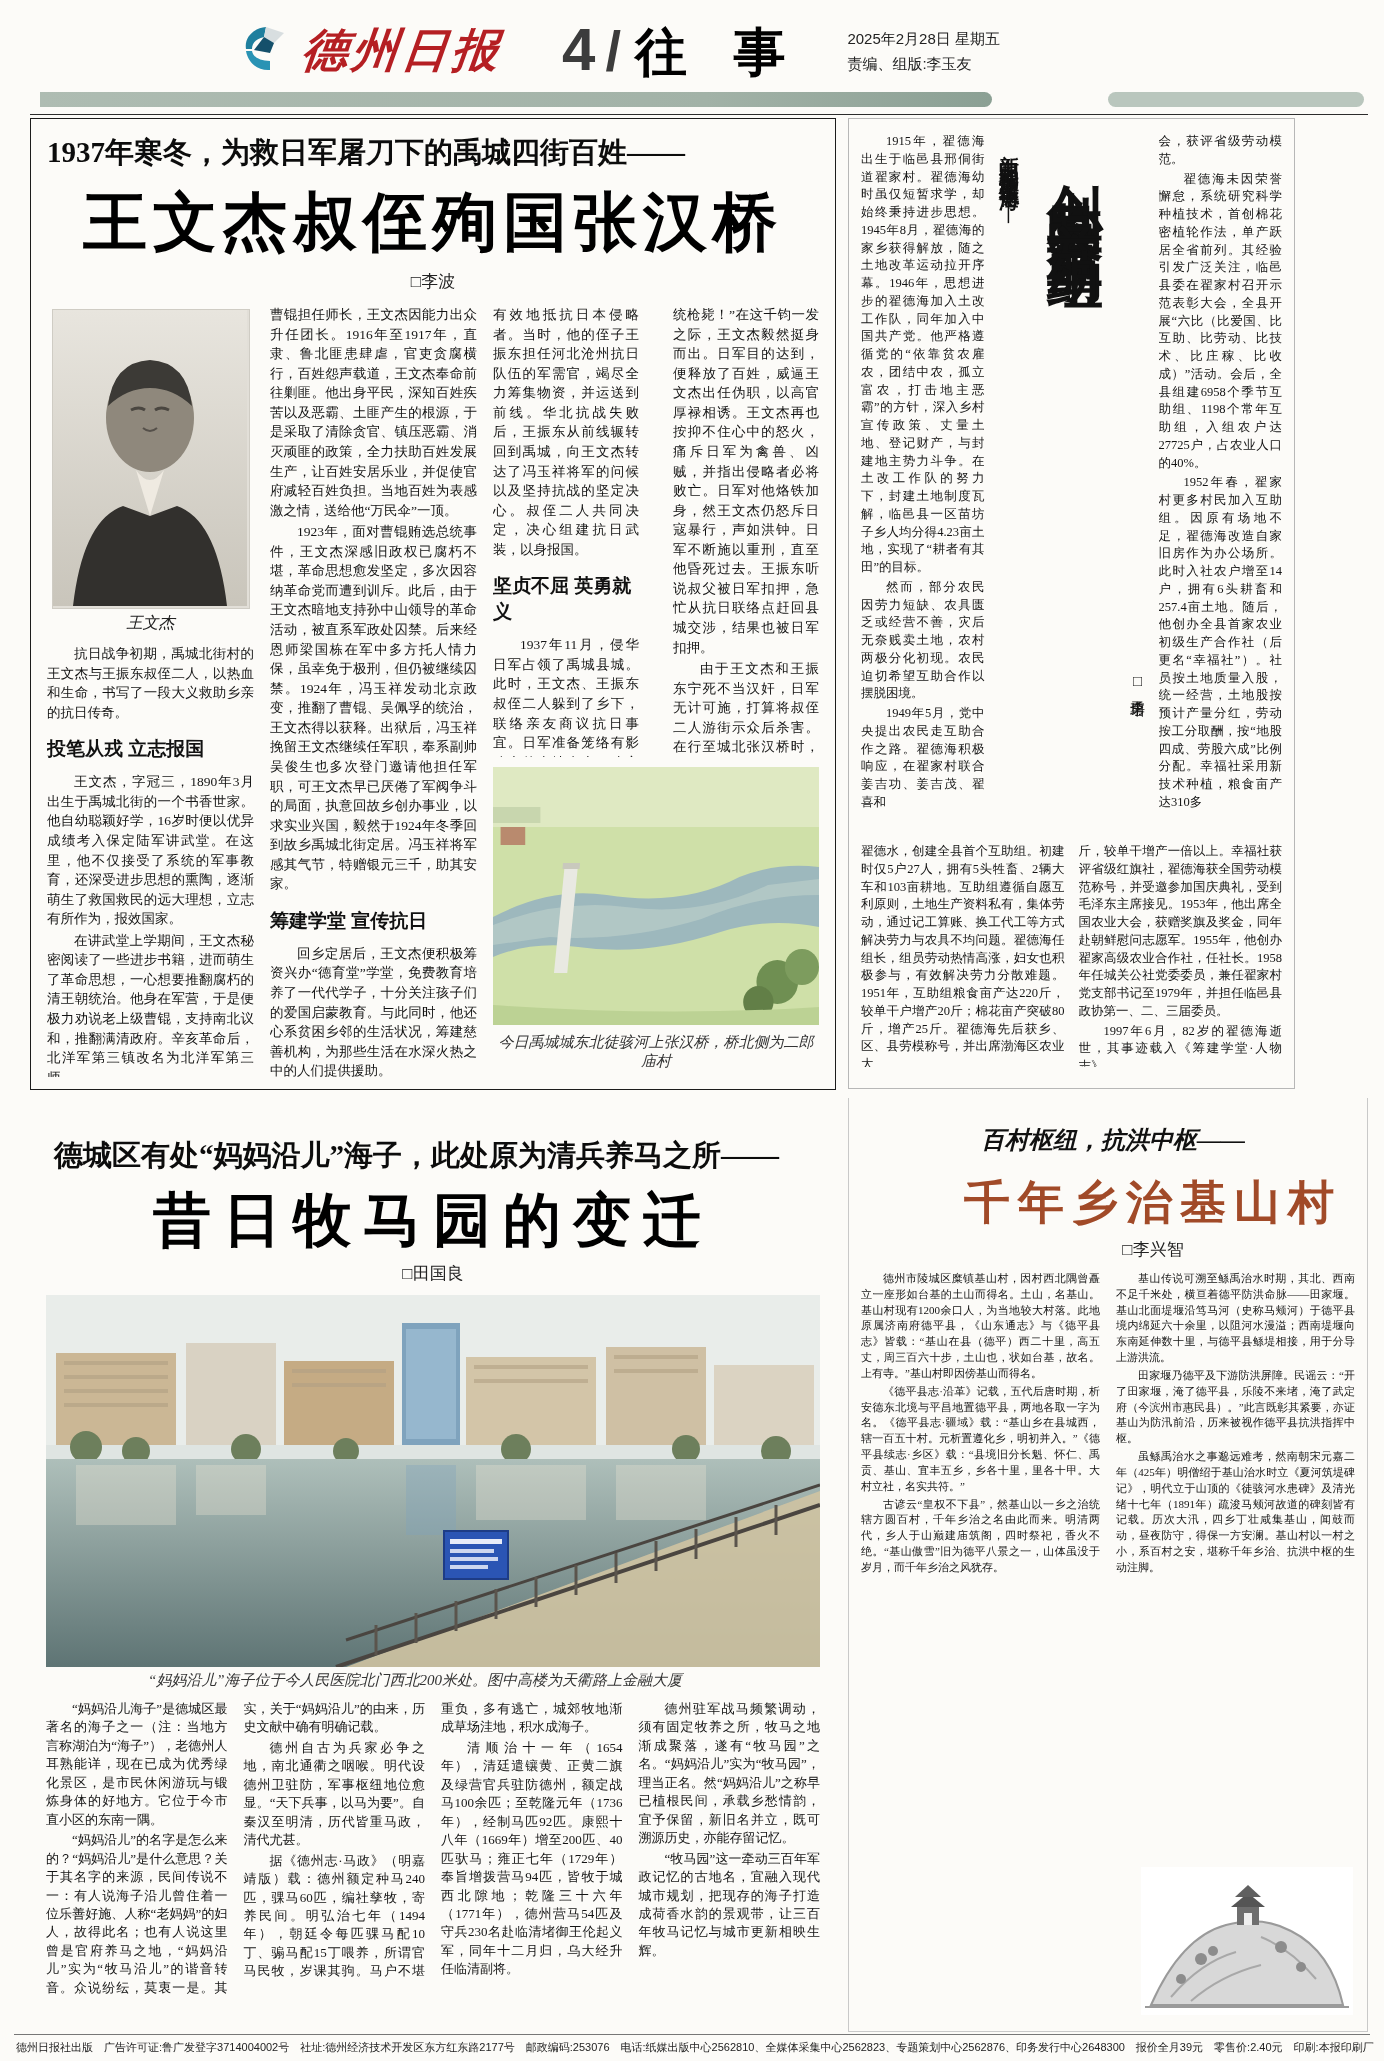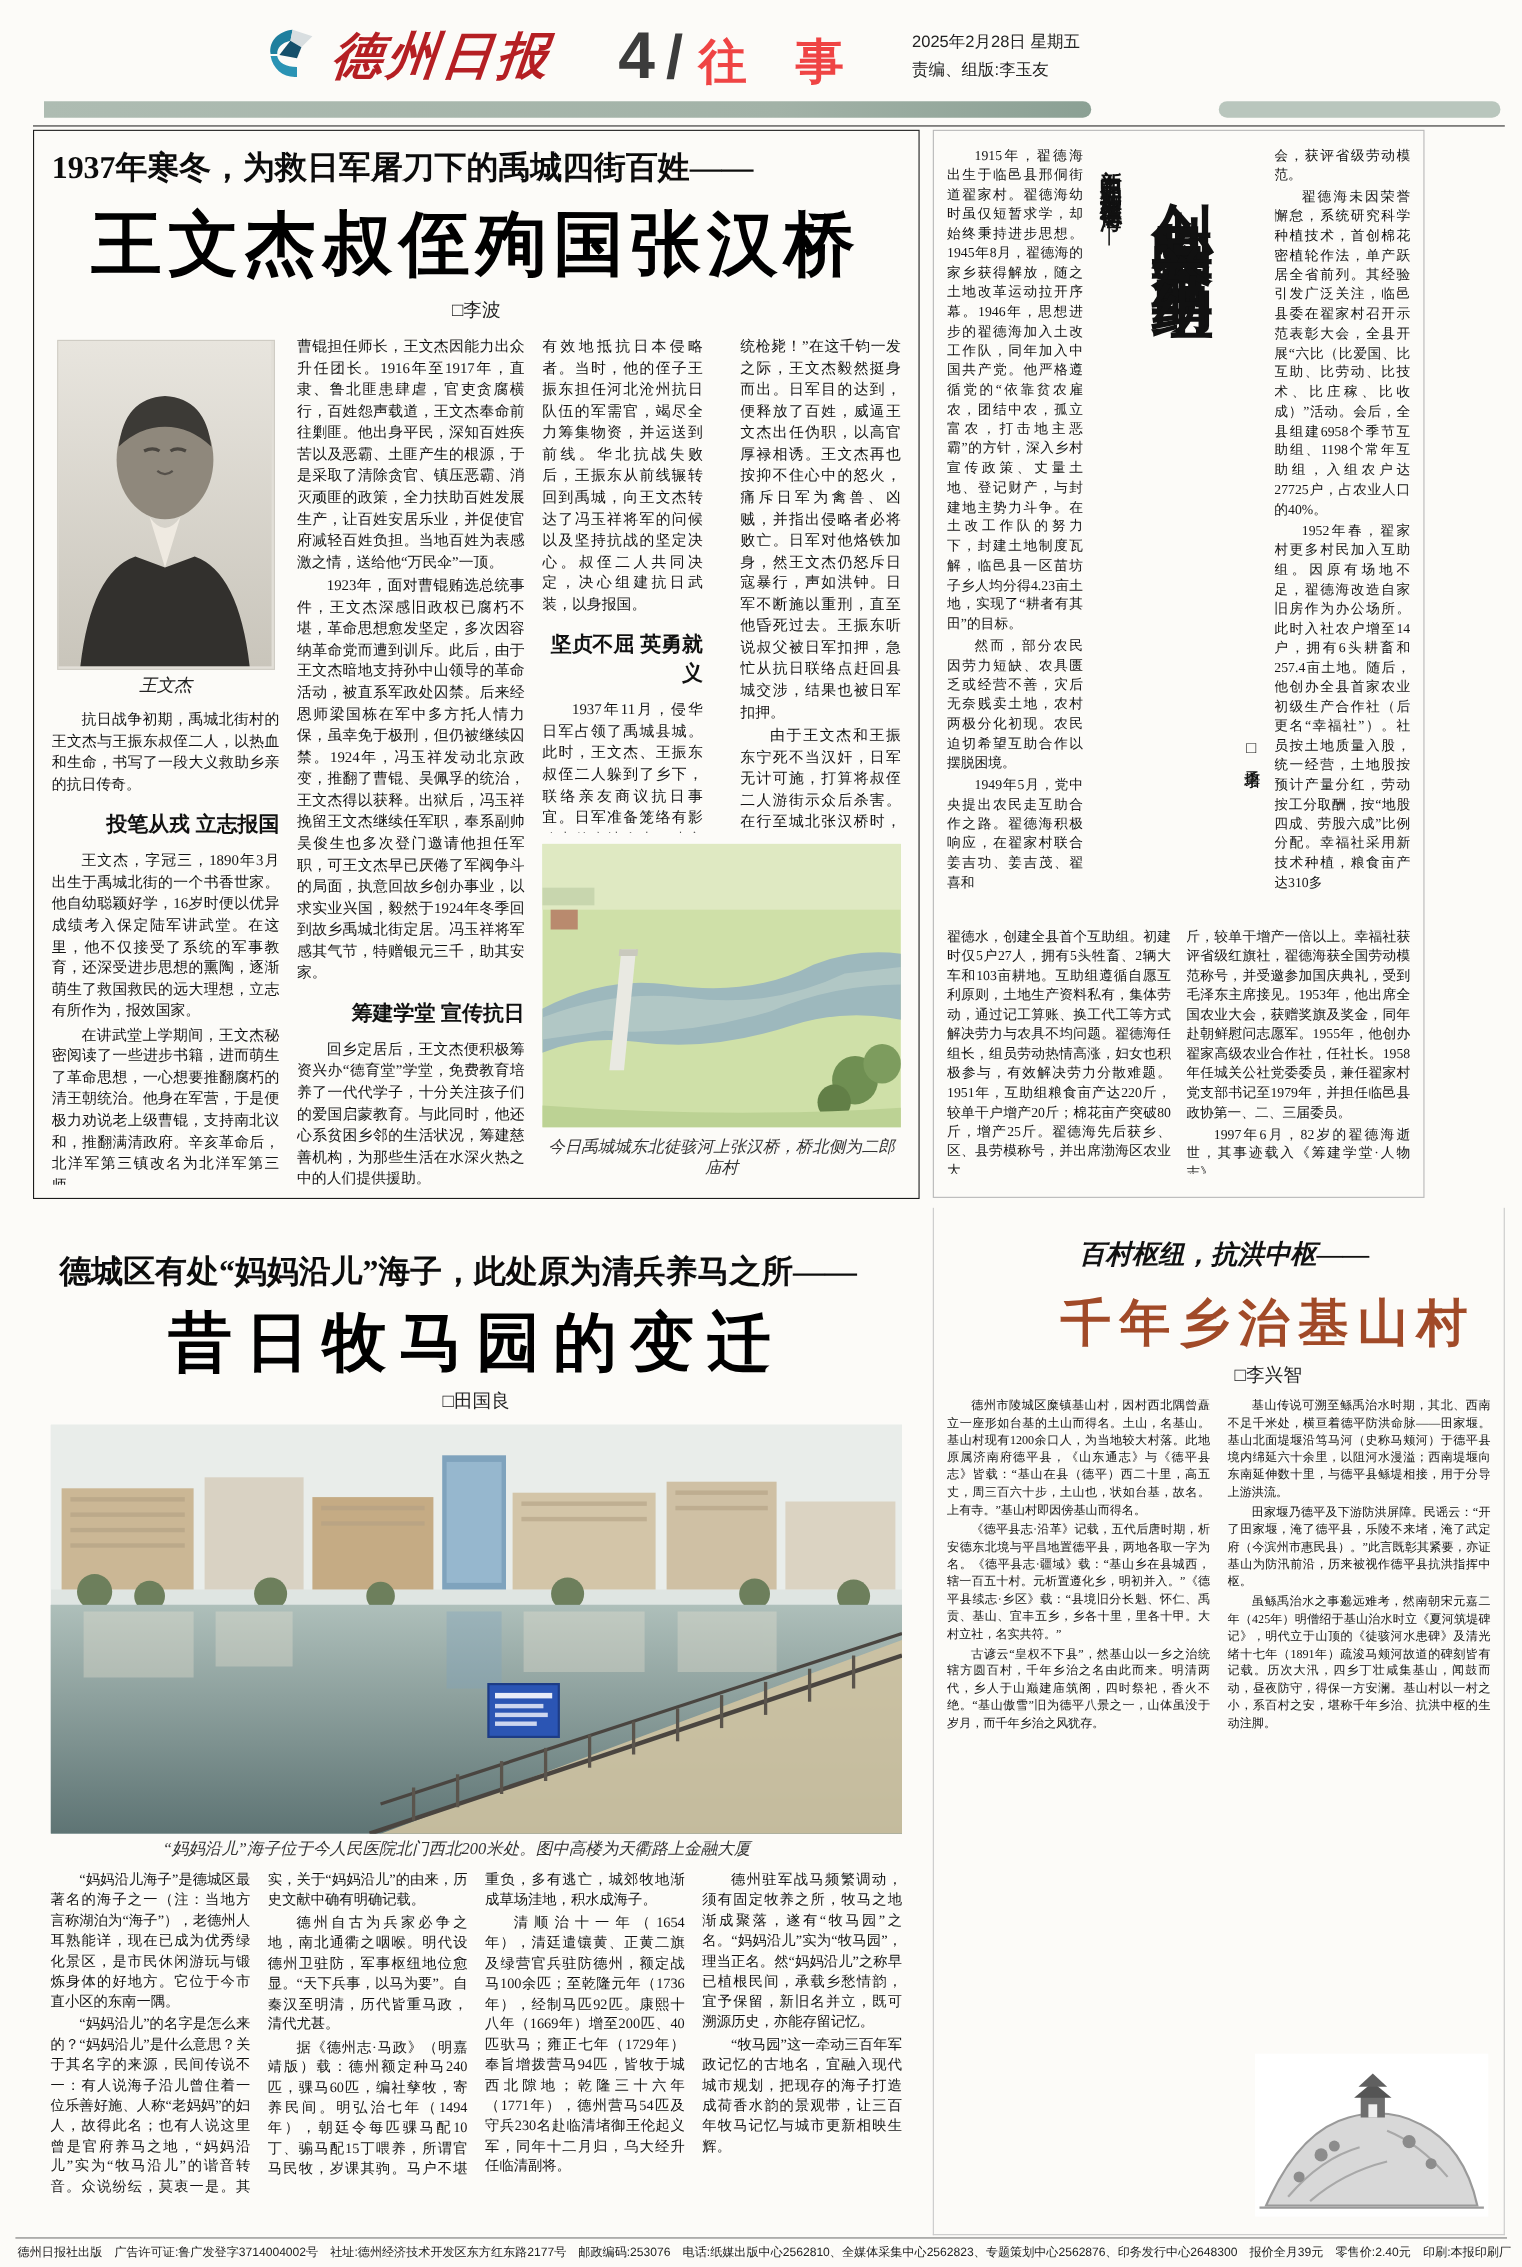--- a/index.html
+++ b/index.html
@@ -10,32 +10,32 @@
     overflow:hidden;
   }
   .abs{position:absolute;}
   
   .masthead{left:240px;top:12px;width:1120px;height:78px;display:flex;align-items:center;}
   .logo-wrap{display:flex;align-items:center;gap:10px;}
   .logo-name{font-size:46px;font-weight:bold;font-style:italic;color:#b51f23;letter-spacing:4px;transform:skewX(-6deg);}
   .pagelabel{display:flex;align-items:baseline;margin-left:60px;}
   .pagenum{font-size:60px;font-weight:bold;color:#3c3c3c;font-family:"Liberation Sans",sans-serif;}
   .pageslash{font-size:56px;font-weight:bold;color:#3c3c3c;margin:0 14px 0 10px;font-family:"Liberation Sans",sans-serif;}
-  .pagesection{font-size:44px;font-weight:900;color:#ef4444;letter-spacing:16px;font-family:"Liberation Sans",sans-serif;}
+  .pagesection{font-size:52px;font-weight:900;color:#000000;letter-spacing:16px;font-family:"Liberation Sans",sans-serif;}
   .dateblock{margin-left:46px;font-size:15px;color:#222;line-height:1.7;font-family:"Liberation Sans",sans-serif;}
   
   .bar1{left:40px;top:92px;width:952px;height:15px;background:linear-gradient(90deg,#aebcb2 0%,#a2b2a7 70%,#8ba094 100%);border-radius:0 8px 8px 0;}
   .bar2{left:1108px;top:92px;width:256px;height:15px;background:#b9c6bd;border-radius:8px;}
   .topline{left:30px;top:114px;width:1338px;height:1px;background:#2c2c2c;}
   
   .kicker{font-size:29px;font-weight:600;color:#0c0c0c;}
   .bigtitle{font-weight:900;color:#000;text-align:center;font-family:"Liberation Sans",sans-serif;}
   .byline{text-align:center;font-size:17px;color:#222;}
   p.b{font-size:13.5px;line-height:1.45;text-align:justify;text-indent:2em;margin:0 0 2px 0;color:#141414;}
-  .subhead{font-size:19px;font-weight:800;text-align:right;margin:14px 0 10px;font-family:"Liberation Sans",sans-serif;}
+  .subhead{font-size:19px;font-weight:800;text-align:left;margin:14px 0 10px;font-family:"Liberation Sans",sans-serif;}
   .caption{font-size:15px;font-style:italic;color:#333;}
   .clipcol{overflow:hidden;}
   
   .a1box{left:30px;top:118px;width:806px;height:972px;border:1px solid #1c1c1c;box-sizing:border-box;padding:14px 16px 10px;}
   .a1-title{font-size:64px;letter-spacing:6px;margin:6px 0 4px;}
   .a1-body{display:flex;gap:16px;margin-top:12px;height:772px;}
   .a1c1{width:212px;}
   .a1c2{width:212px;}
   .a1right{flex:1;display:flex;flex-direction:column;}
   .a1rightcols{display:flex;gap:34px;height:452px;}

